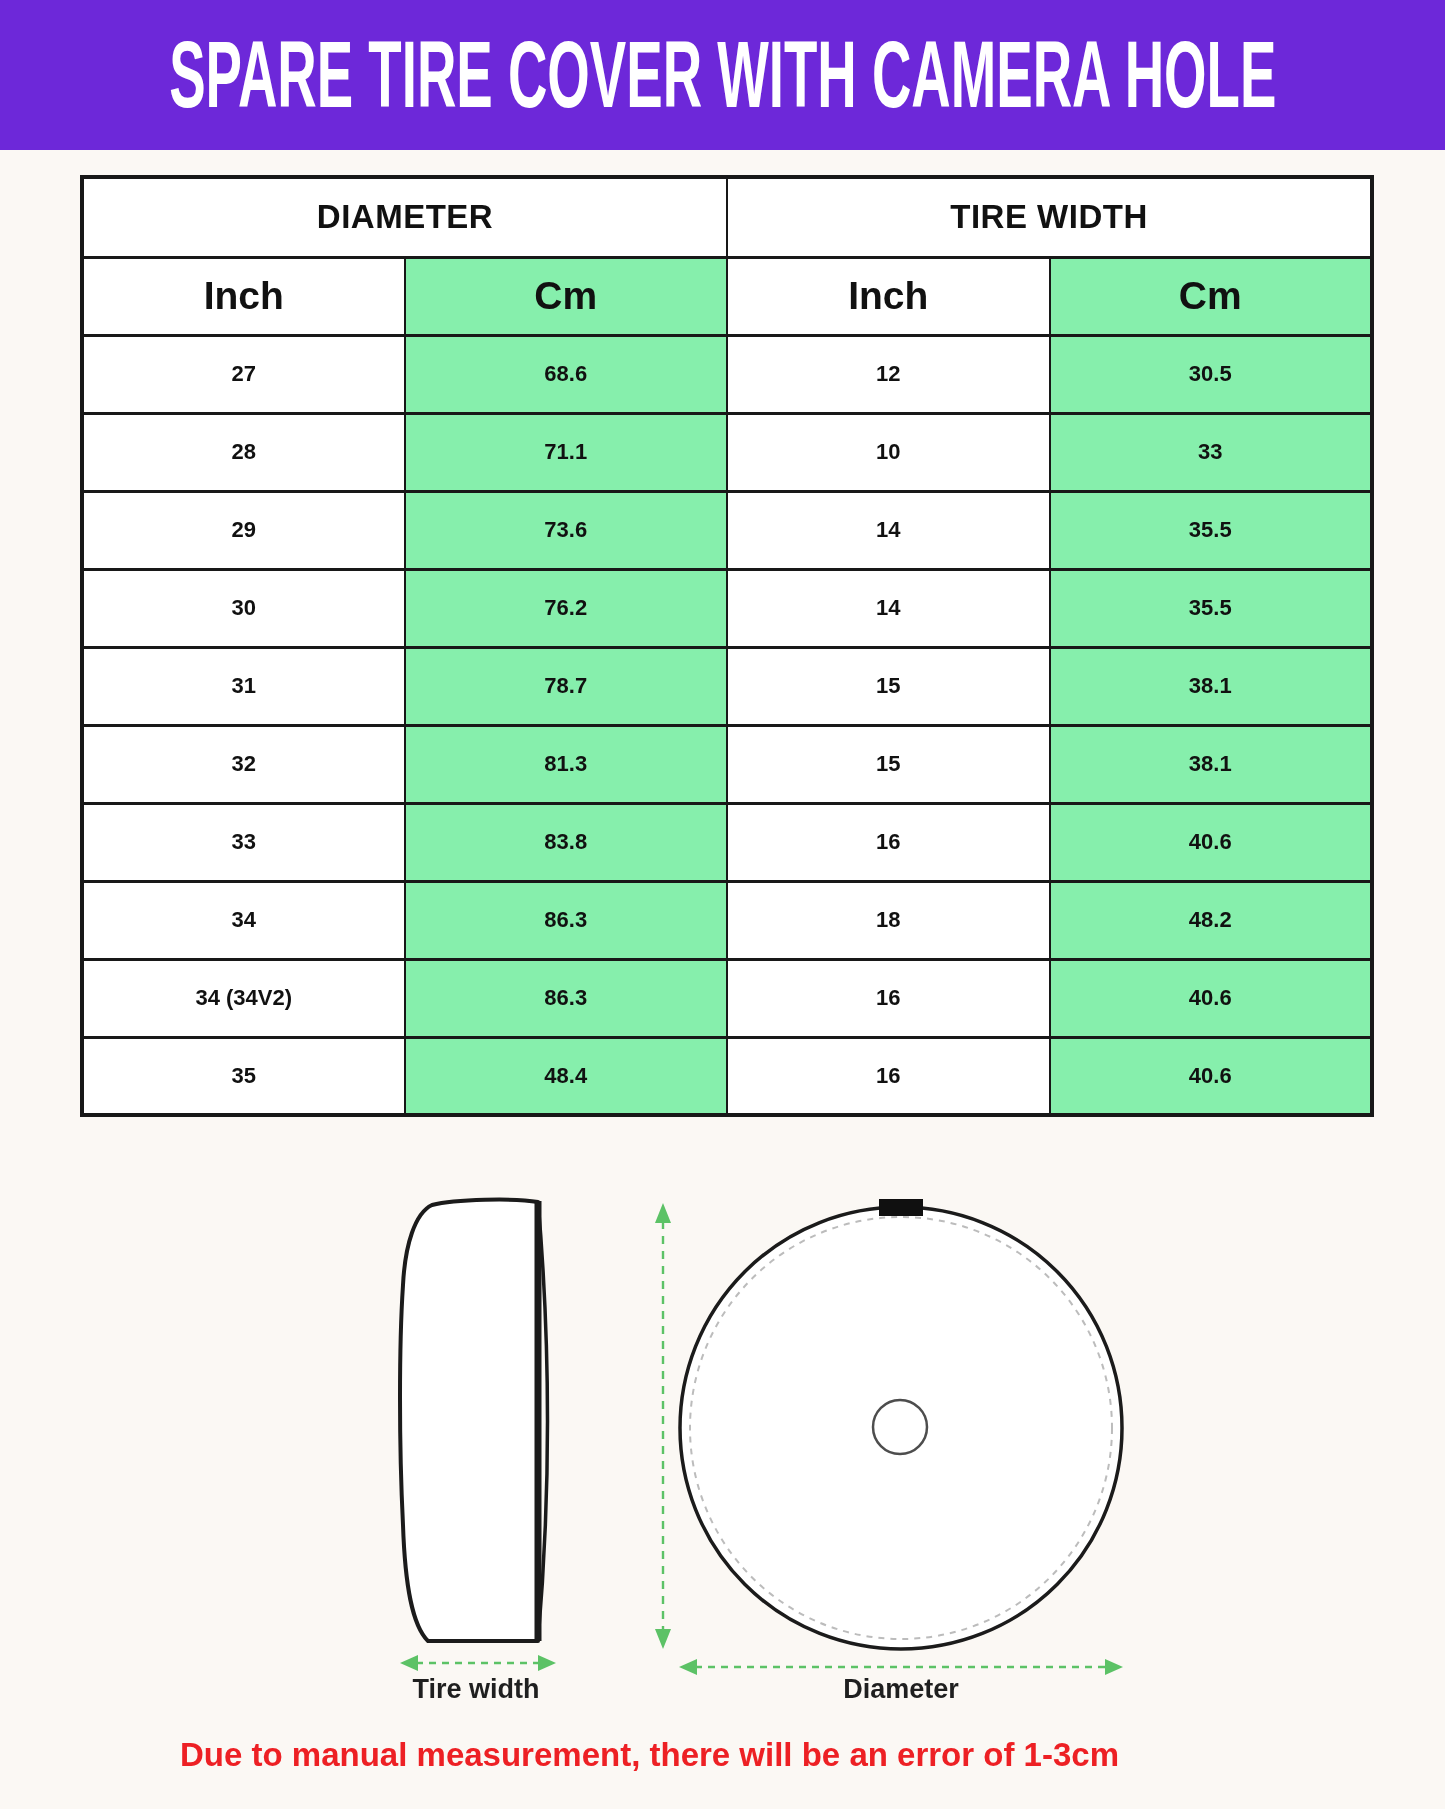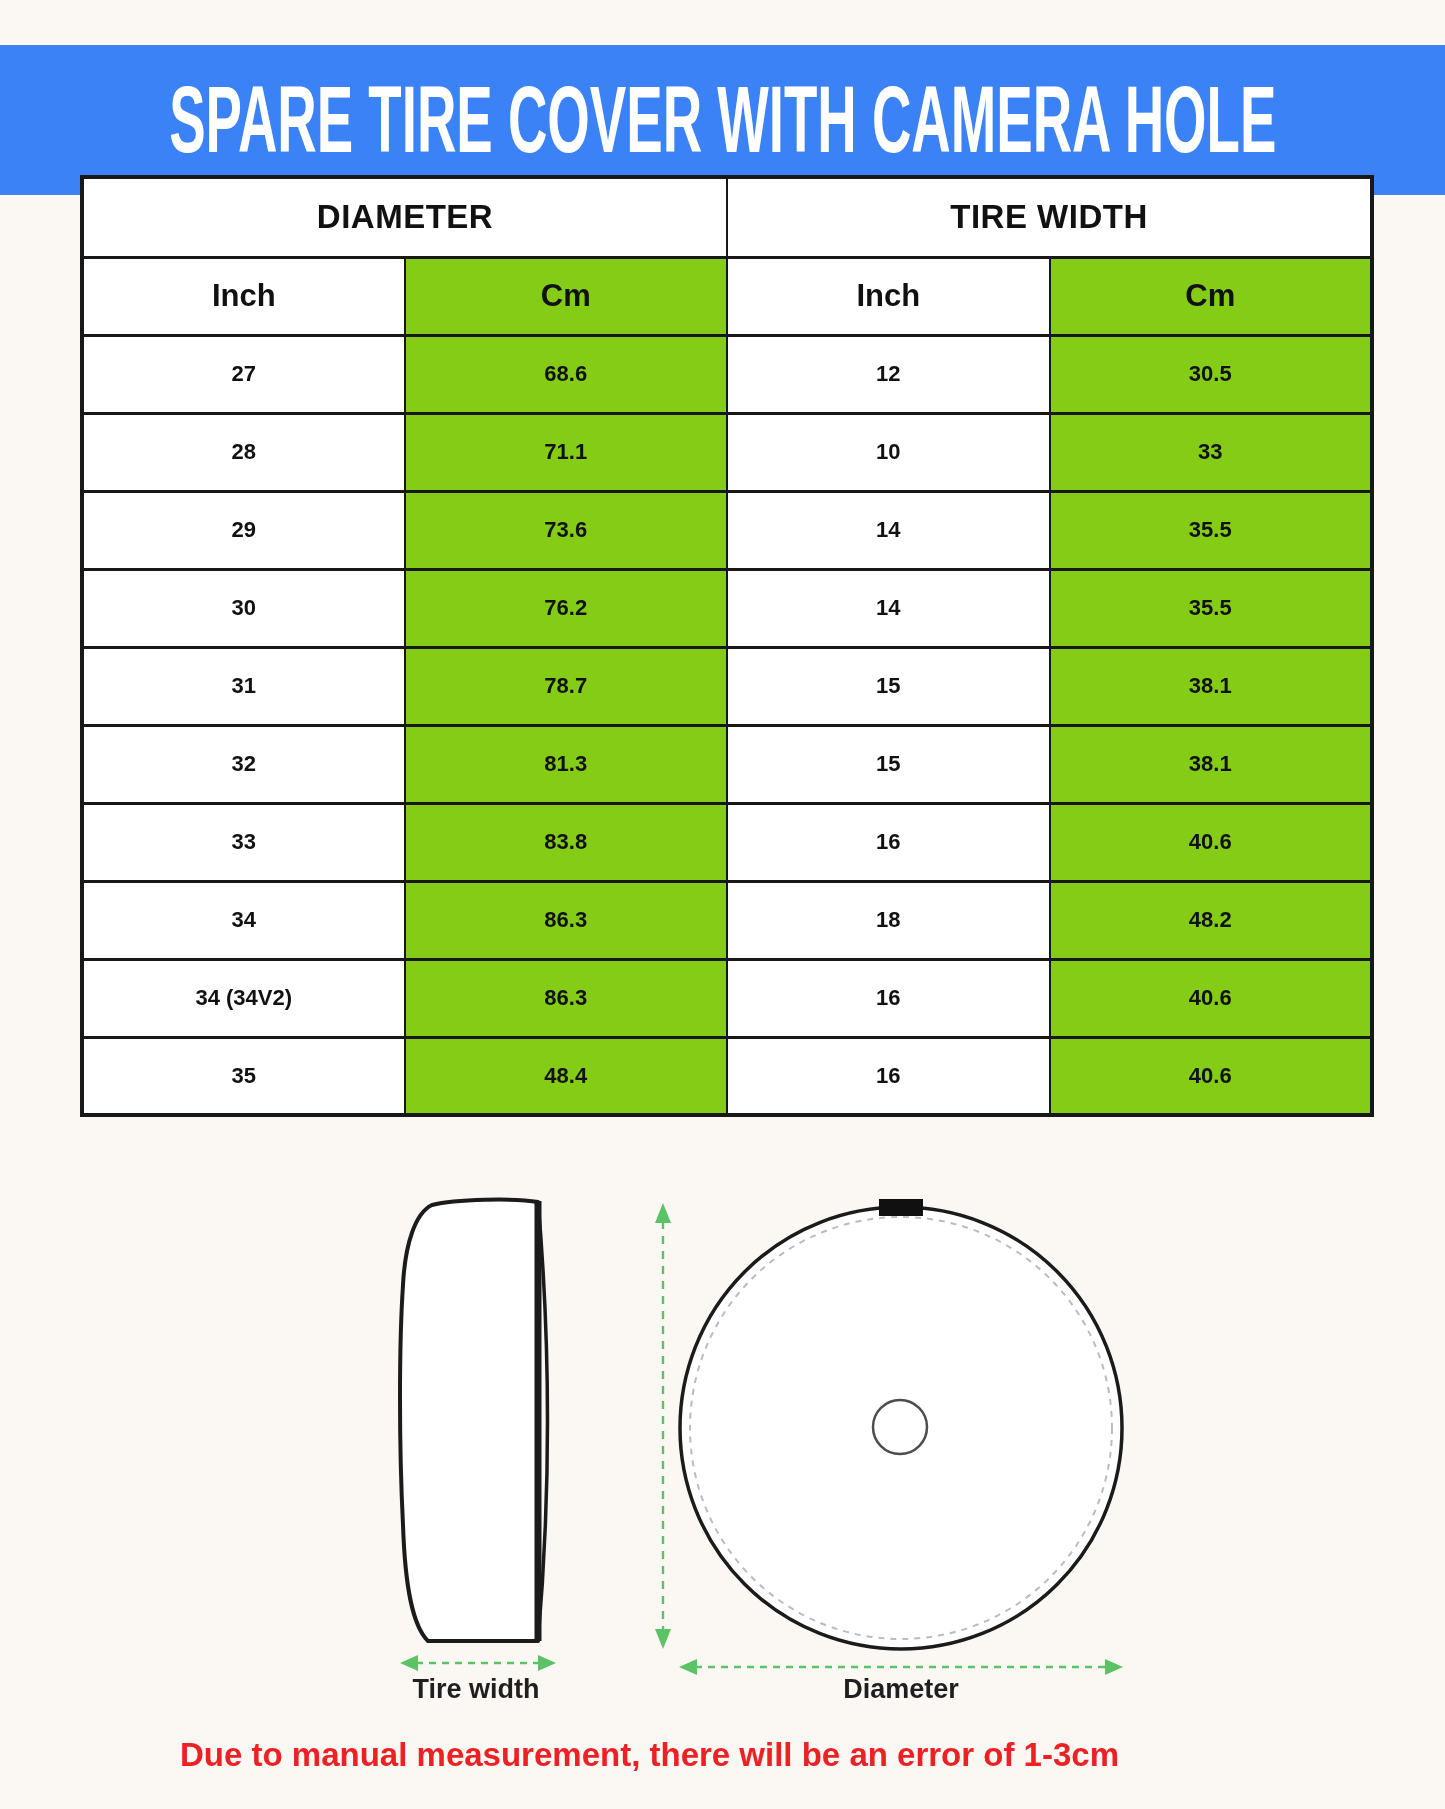--- a/index.html
+++ b/index.html
@@ -5,22 +5,22 @@
   html,body{margin:0;padding:0;}
   body{
     width:1445px;height:1809px;position:relative;
     background:#FBF8F4;
     font-family:"Liberation Sans", sans-serif;
     overflow:hidden;
   }
   
   .banner{
     position:absolute;left:0;top:0;width:1445px;height:150px;
-    background:#3b82f6;
-    display:flex;align-items:center;justify-content:center;margin-top:45px;
+    background:#6d28d9;
+    display:flex;align-items:center;justify-content:center;
   }
   .banner-title{
     display:inline-block;
     color:#ffffff;
     font-size:70px;font-weight:bold;
     white-space:nowrap;
     letter-spacing:0px;
     transform:scale(0.78,1.34);
     transform-origin:center center;
   }
@@ -33,24 +33,24 @@
   }
   .size-table th,.size-table td{
     border-top:3px solid #181818;border-bottom:3px solid #181818;
     border-left:2px solid #181818;border-right:2px solid #181818;
     text-align:center;vertical-align:middle;padding:0;
     color:#111111;
   }
   tr.group-row{height:80px;}
   tr.group-row th{font-size:33px;font-weight:bold;letter-spacing:0.5px;background:#ffffff;}
   tr.sub-row{height:78px;}
-  tr.sub-row th{font-size:31px;font-weight:bold;}
+  tr.sub-row th{font-size:39px;font-weight:bold;}
   tr.data-row{height:78px;}
   tr.data-row td{font-size:22px;font-weight:bold;}
-  .shaded{background:#84cc16;}
+  .shaded{background:#86efac;}
   
   .diagram-svg{position:absolute;left:0;top:1185px;}
   .diagram-label{
     position:absolute;width:260px;text-align:center;
     font-size:27px;font-weight:bold;color:#1f1f1f;
   }
   .label-tire-width{left:346px;top:1674px;}
   .label-diameter{left:771px;top:1674px;}
   
   .note{

